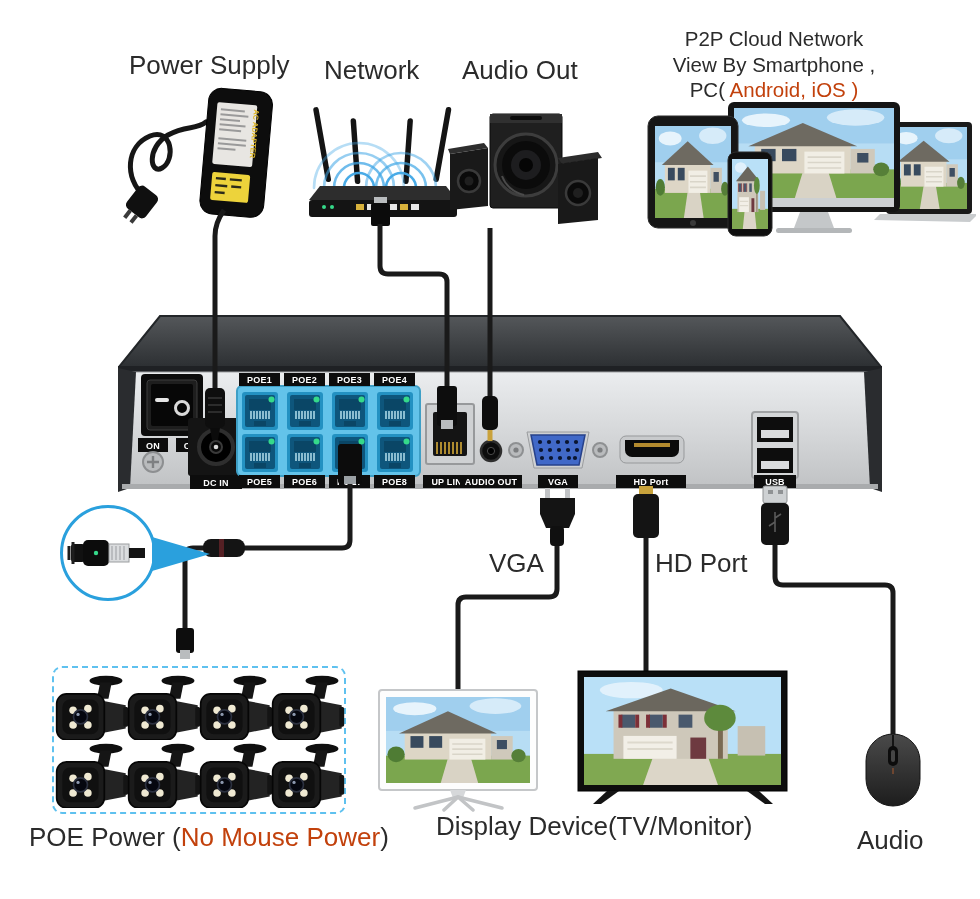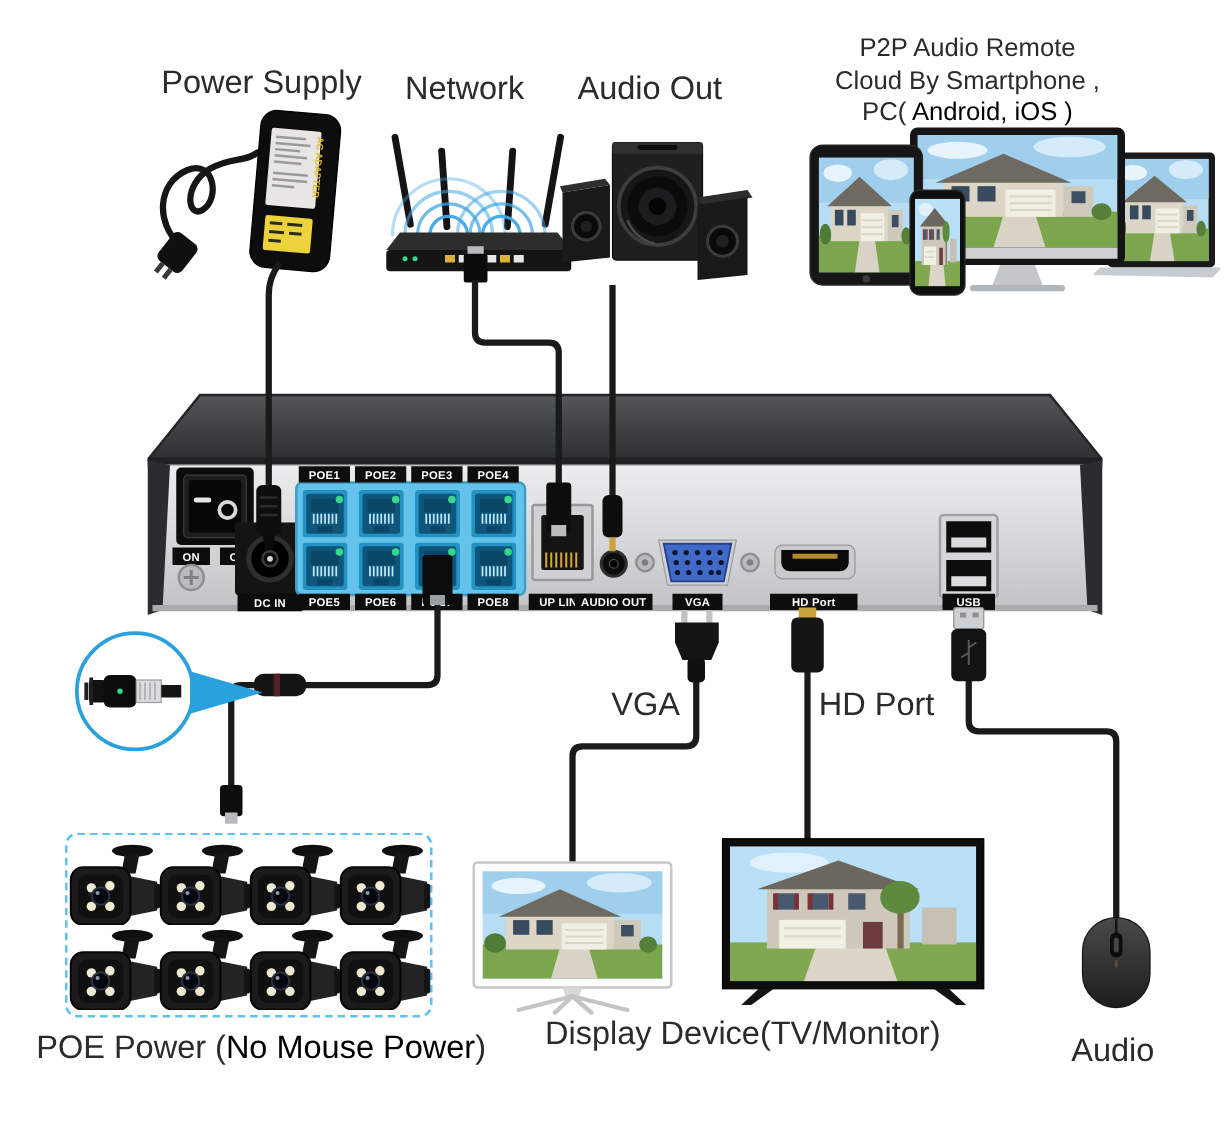--- a/index.html
+++ b/index.html
@@ -1,21 +1,21 @@
 <!DOCTYPE html>
 <html><head>
 <meta charset="utf-8">
 <style>
   *{margin:0;padding:0;box-sizing:border-box}
   html,body{background:#fff}
   .canvas{position:relative;width:980px;height:899px;background:#fff;overflow:hidden;
           font-family:"Liberation Sans",sans-serif;color:#2b2b2b}
   .abs{position:absolute}
   .lbl{position:absolute;font-size:26px;white-space:nowrap;color:#2b2b2b;z-index:7}
-  .red{color:#000000}
+  .red{color:#c2410c}
   .p2p{position:absolute;left:615px;top:26px;width:318px;text-align:center;
        font-size:20.5px;line-height:25.5px;z-index:7}
   .dashed-box{position:absolute;left:52px;top:666px;width:294px;height:148px;
        border:2px dashed #5ec1ef;border-radius:10px;z-index:4}
   .magnify{position:absolute;left:60px;top:505px;width:96px;height:96px;border:3px solid #2aa0dd;
        border-radius:50%;background:#fff;z-index:6}
   .plabel{fill:#ffffff;font-size:9px;font-weight:bold;text-anchor:middle;
        font-family:"Liberation Sans",sans-serif;letter-spacing:.2px}
   svg{display:block}
   .z2{z-index:2}.z3{z-index:3}.z4{z-index:4}.z5{z-index:5}.z6{z-index:6}
@@ -101,22 +101,22 @@
         <rect x="12" y="29" width="12" height="5" fill="#0a4666"></rect>
         <circle cx="29.5" cy="7.5" r="3" fill="#35d98a"></circle>
       </symbol>
     </defs>
   </svg>
 
   <div class="lbl" style="left:129px;top:50px">Power Supply</div>
   <div class="lbl" style="left:324px;top:55px">Network</div>
   <div class="lbl" style="left:462px;top:55px">Audio Out</div>
   <div class="p2p">
-    <div>P2P Audio Remote</div>
-    <div>Cloud By Smartphone ,</div>
+    <div>P2P Cloud Network</div>
+    <div>View By Smartphone ,</div>
     <div><span>PC(</span><span class="red"> Android, iOS )</span></div>
   </div>
 
   <svg class="abs z2" style="left:110px;top:80px" width="168" height="148" viewBox="0 0 168 148">
     <g>
       <path d="M34,116 C14,98 16,66 40,56 C62,47 66,80 52,88 C40,95 36,68 58,55 C76,45 86,50 96,42" stroke="#161616" stroke-width="5" fill="none" stroke-linecap="round"></path>
       <g transform="rotate(38 32 122)">
         <rect x="20" y="108" width="24" height="28" rx="5" fill="#101010"></rect>
         <rect x="26" y="136" width="4" height="9" fill="#3a3a3a"></rect>
         <rect x="34" y="136" width="4" height="9" fill="#3a3a3a"></rect>

